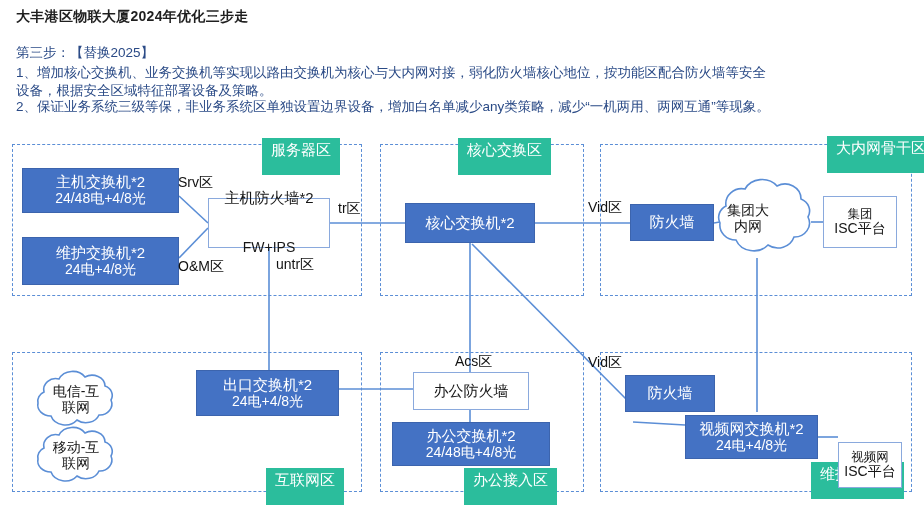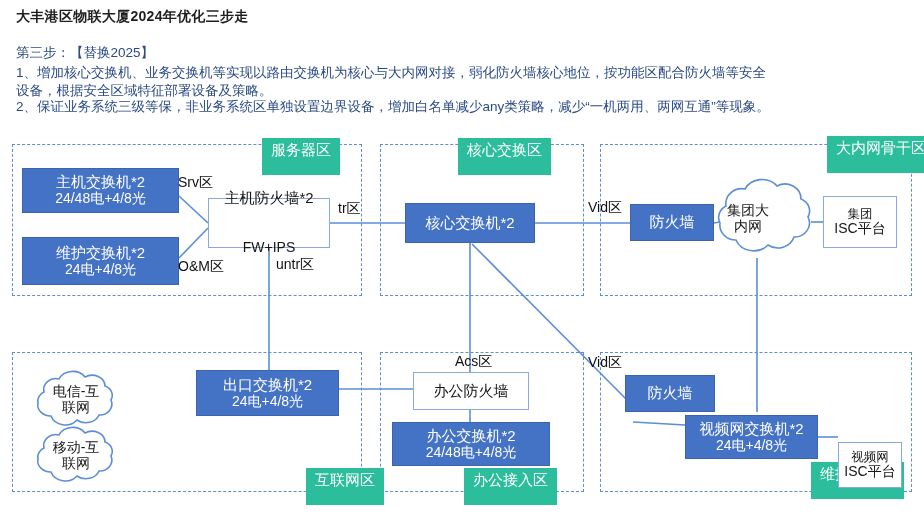--- a/index.html
+++ b/index.html
@@ -77,21 +77,21 @@
 <div class="zone" style="left:12px;  top:144px; width:350px; height:152px;"></div>
 <div class="zone" style="left:380px; top:144px; width:204px; height:152px;"></div>
 <div class="zone" style="left:600px; top:144px; width:312px; height:152px;"></div>
 <div class="zone" style="left:12px;  top:352px; width:350px; height:140px;"></div>
 <div class="zone" style="left:380px; top:352px; width:204px; height:140px;"></div>
 <div class="zone" style="left:600px; top:352px; width:312px; height:140px;"></div>
 
 <div class="zone-label" style="left:262px; top:138px;">服务器区</div>
 <div class="zone-label" style="left:458px; top:138px;">核心交换区</div>
 <div class="zone-label" style="left:787px; top:136px;margin-left:40px;">大内网骨干区</div>
-<div class="zone-label" style="left:266px; top:468px;margin-left:40px;">互联网区</div>
+<div class="zone-label" style="left:266px; top:468px;">互联网区</div>
 <div class="zone-label" style="left:464px; top:468px;">办公接入区</div>
 <div class="zone-label" style="left:811px; top:462px;">维护交换机</div>
 
 <svg class="cloud" style="left:700px; top:172px; width:118px; height:96px;" viewBox="0 0 118 96" xmlns="http://www.w3.org/2000/svg">
   <path d="M26,34 a16,15 0 0 1 19,-17 a19,17 0 0 1 32,-3 a16,15 0 0 1 24,13
            a14,13 0 0 1 7,18 a15,14 0 0 1 -14,20 a17,16 0 0 1 -26,8
            a19,17 0 0 1 -32,-5 a16,15 0 0 1 -16,-17 a14,13 0 0 1 6,-17 z" fill="#ffffff" stroke="#5b8ed6" stroke-width="1.6"></path>
 </svg>
 <div class="cloud-text" style="left:700px; top:180px; width:96px; height:76px;align-items:center;">
   <span>集团大</span>

